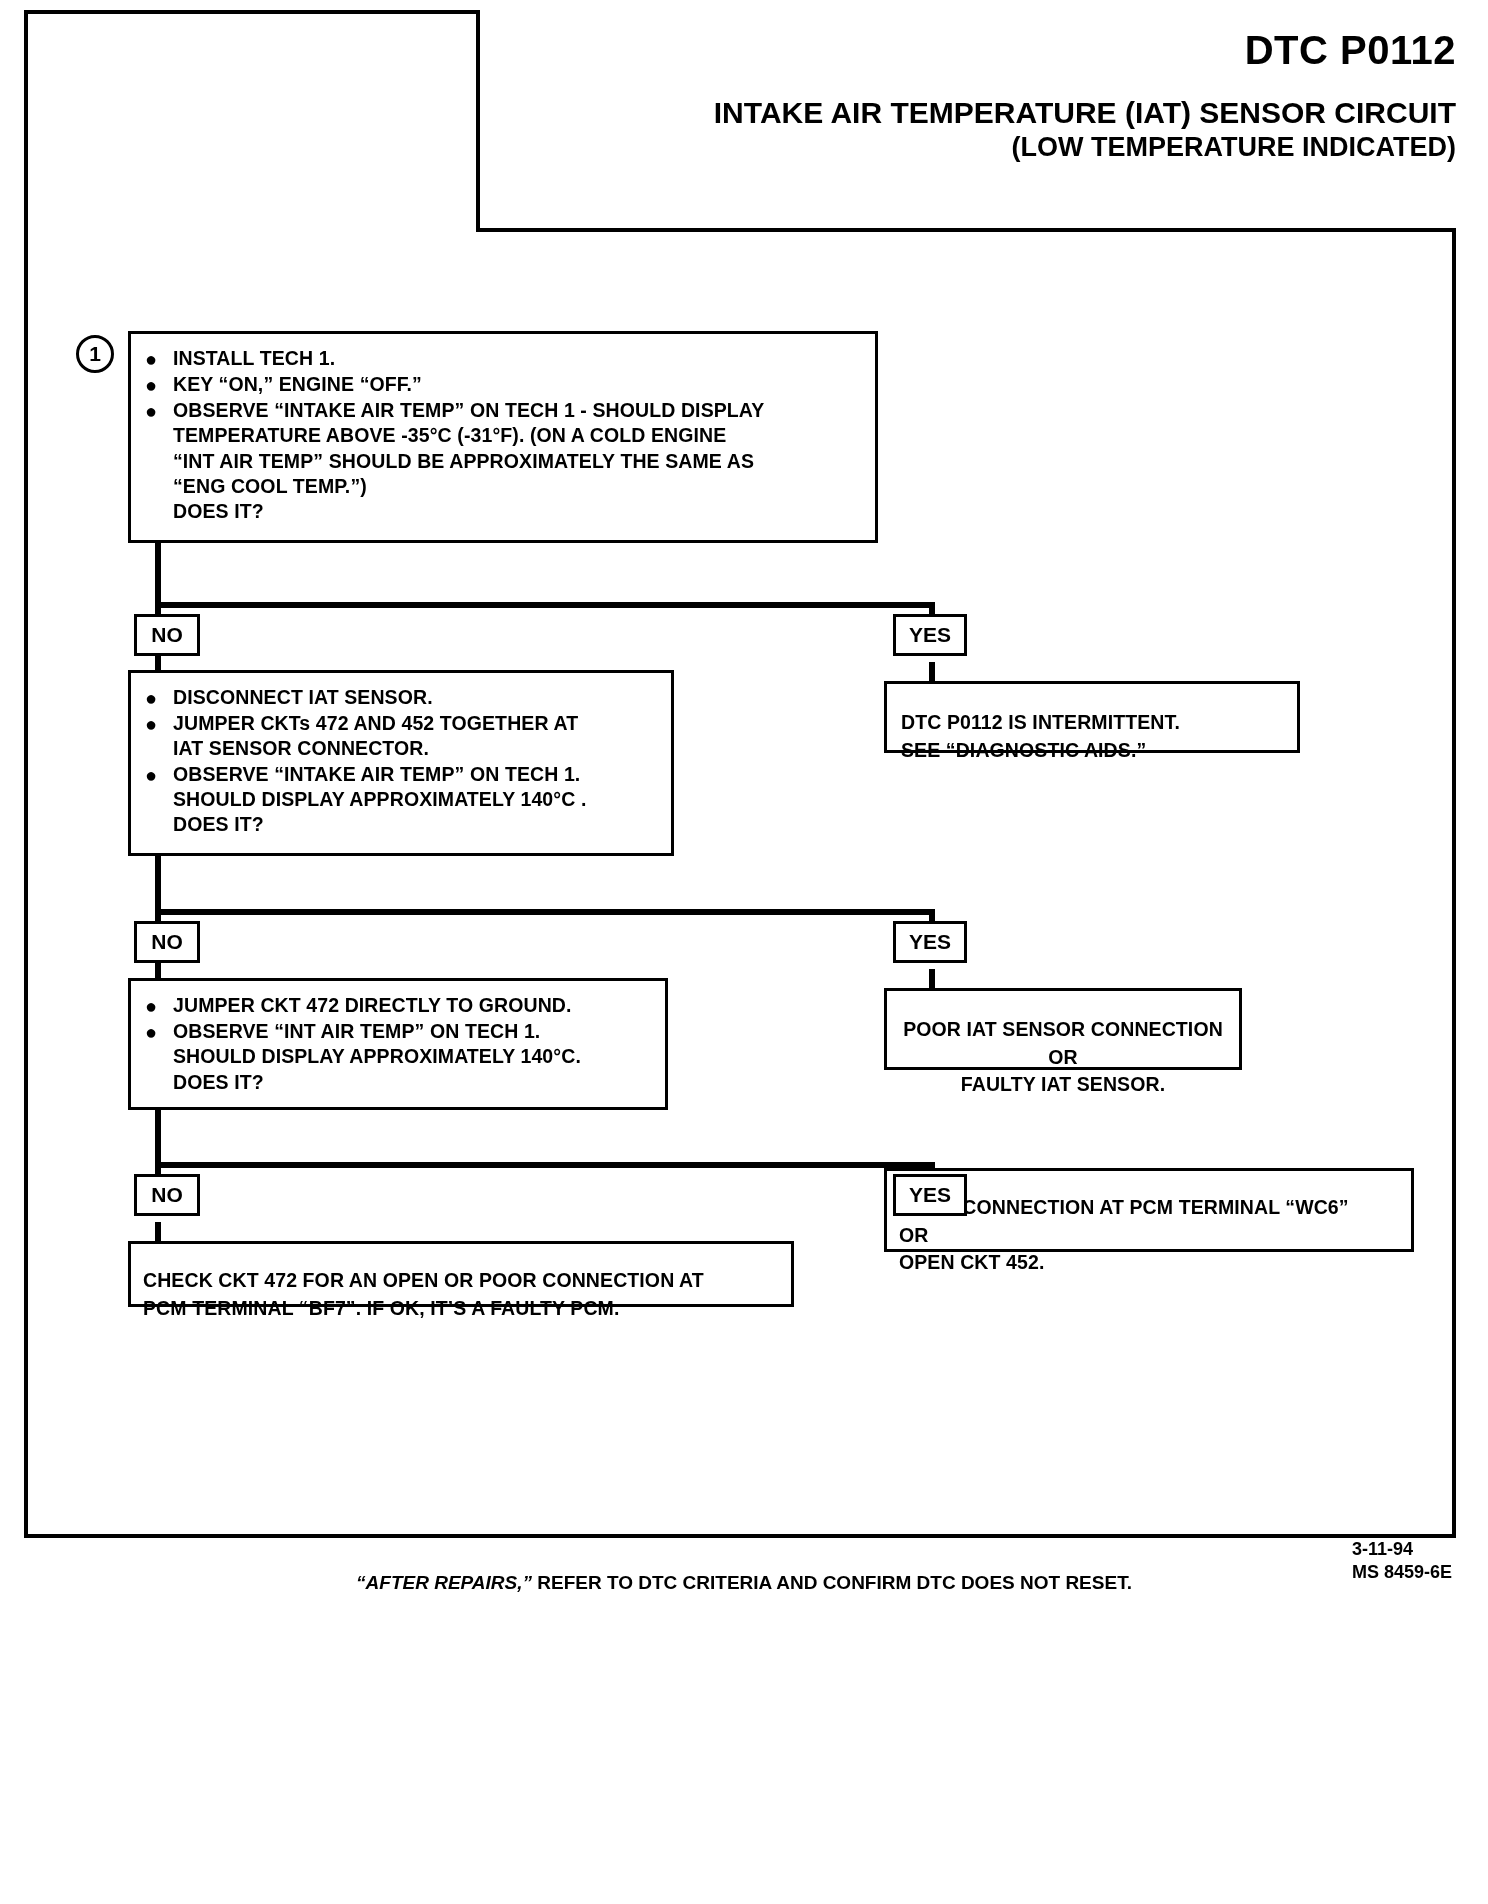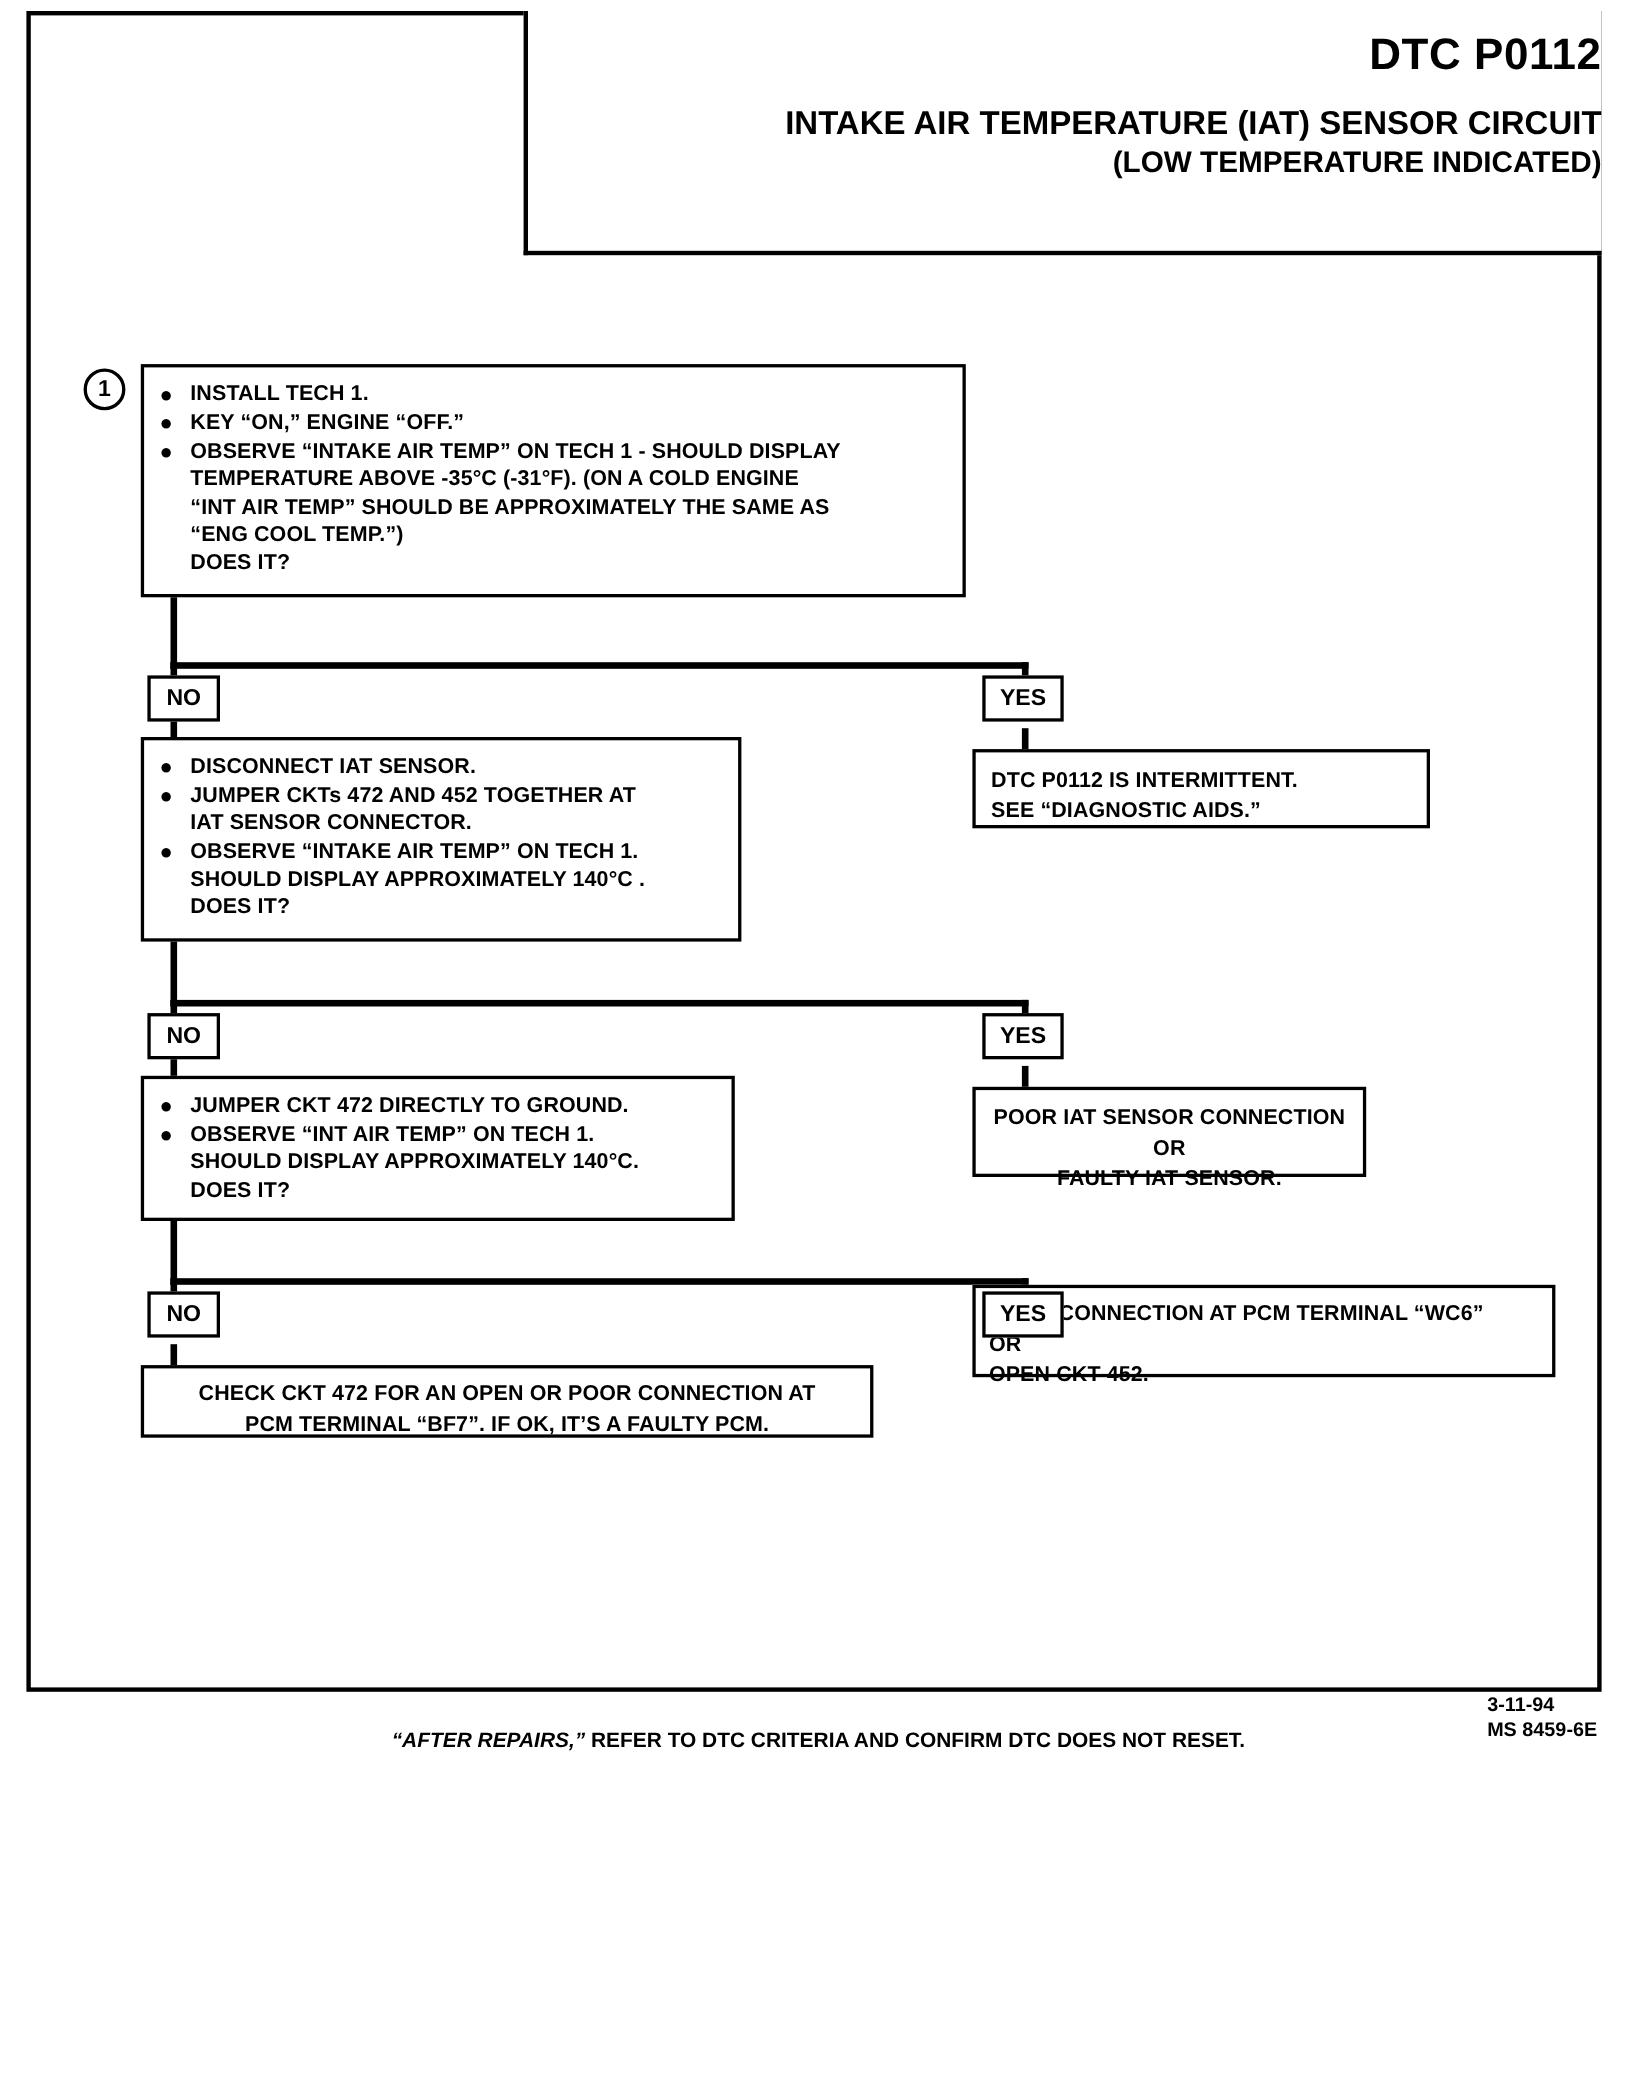--- a/index.html
+++ b/index.html
@@ -103,20 +103,21 @@
     flex: 1 1 auto;
     white-space: pre-line;
   }
   .plain {
     font-size: 19.5px;
     font-weight: bold;
     line-height: 1.42;
     color: #000;
     white-space: pre-line;
     letter-spacing: 0.1px;
+    margin-top: 13px;
   }
 
   
   .stepnum {
     position: absolute;
     width: 38px;
     height: 38px;
     border: 3px solid #000;
     border-radius: 50%;
     box-sizing: border-box;
@@ -299,21 +300,21 @@
         <span class="txt">OBSERVE “INT AIR TEMP” ON TECH 1.
 SHOULD DISPLAY APPROXIMATELY 140°C.
 DOES IT?</span>
       </div>
     </div>
   </div>
 
   <div class="ynbox" style="left:134px; top:1174px;">NO</div>
   <div class="ynbox" style="left:893px; top:1174px; width:74px;">YES</div>
 
-  <div class="fbox" style="left:128px; top:1241px; width:666px; height:66px;text-align:center;">
+  <div class="fbox" style="left:128px; top:1241px; width:666px; height:66px;">
     <div class="bdy" style="padding:10px 12px;">
       <div class="plain">CHECK CKT 472 FOR AN OPEN OR POOR CONNECTION AT
 PCM TERMINAL “BF7”.  IF OK, IT’S A FAULTY PCM.</div>
     </div>
   </div>
 
   <div class="fbox" style="left:884px; top:1168px; width:530px; height:84px;">
     <div class="bdy" style="padding:10px 12px;">
       <div class="plain">POOR CONNECTION AT PCM TERMINAL “WC6”
 OR

